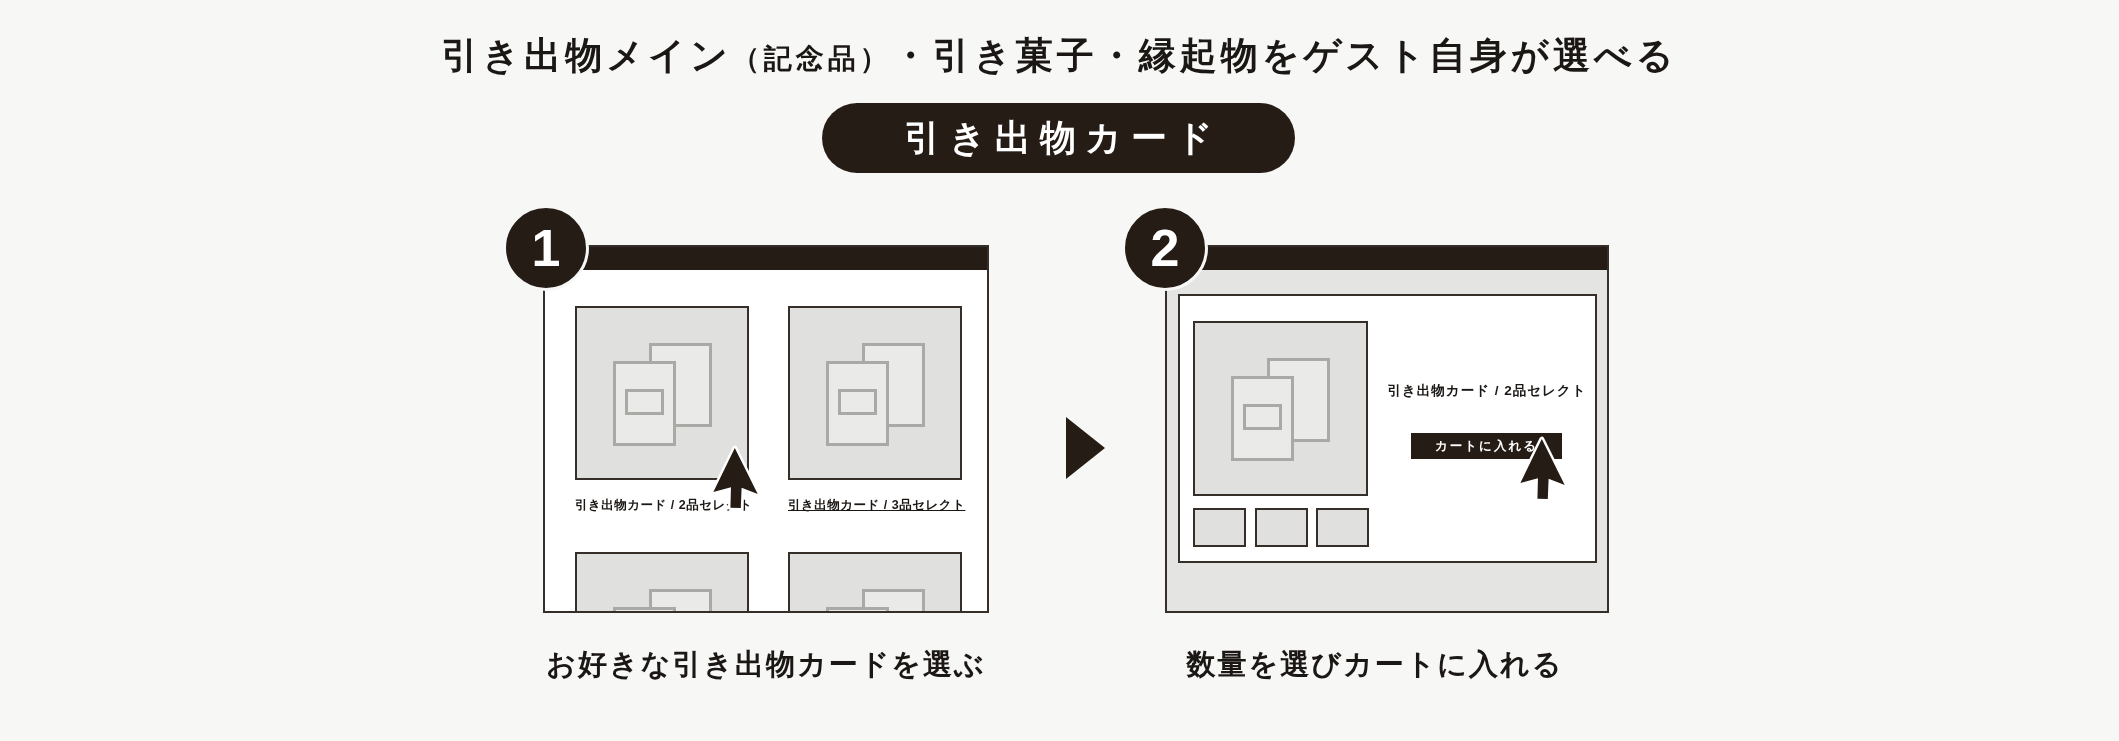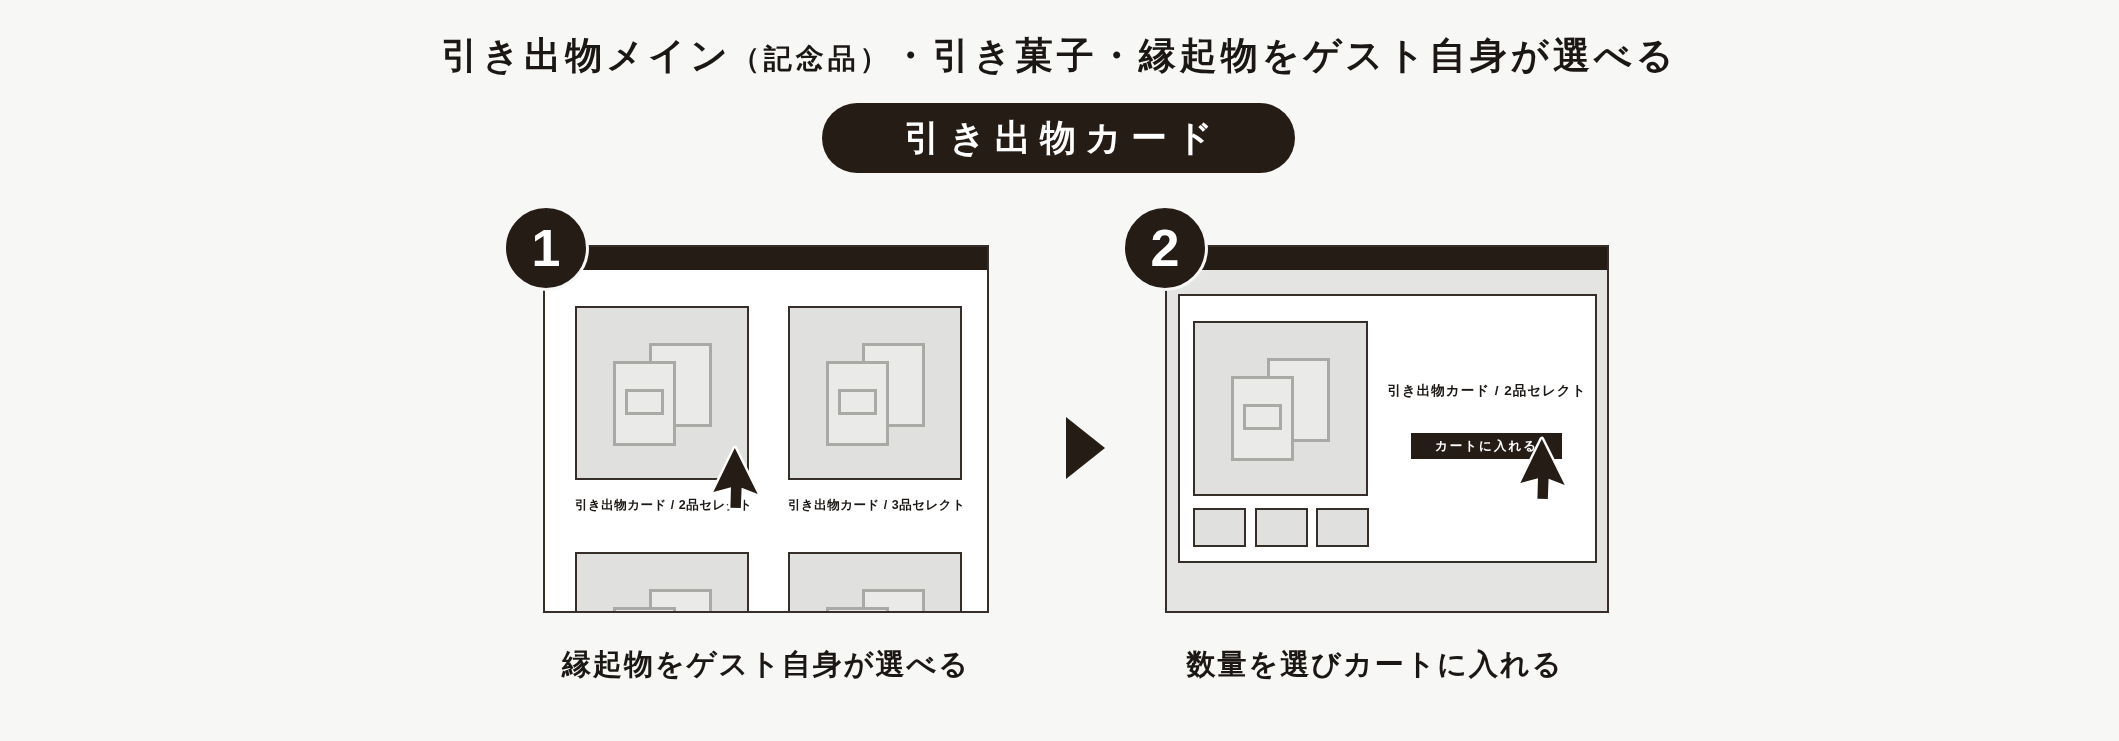--- a/index.html
+++ b/index.html
@@ -66,21 +66,21 @@
   .cards-icon div{position:absolute; box-sizing:border-box;
     background:var(--icon-fill,#eaeae8); border:3px solid var(--icon-border,#a9a9a5);}
   .ic-back{left:72px; top:35px; width:63px; height:84px;}
   .ic-front{left:36px; top:53px; width:63px; height:85px;}
   .ic-inner{left:48px; top:81px; width:39px; height:26px;}
 
   .plabel{
     position:absolute; top:251px; width:210px; text-align:left;
     font-size:12.5px; font-weight:700; letter-spacing:0.5px; line-height:14px;
   }
-  .lA{left:30px;} .lB{left:243px;}
+  .lA{left:30px;} .lB{left:243px;text-decoration:underline;}
 
   
   .caption{
     top:646px; text-align:center;
     font-size:29px; font-weight:700; letter-spacing:2px; line-height:37px;
   }
   .cap1{left:543px; width:446px;}
   .cap2{left:1153px; width:444px;}
 
   
@@ -178,21 +178,21 @@
       </div>
     </div>
 
     <div class="cursor cursor1">
       <svg width="46" height="62" viewBox="0 0 28 38">
         <path d="M2,2 V32 L10.4,24.6 L15.6,36 L21.4,33.4 L16.4,22 L27,21.2 Z" fill="#261c16" stroke="#ffffff" stroke-width="3" stroke-linejoin="round" paint-order="stroke"></path>
       </svg>
     </div>
   </div>
 
-  <div class="abs caption cap1">縁起物をゲスト自身が選べる</div>
+  <div class="abs caption cap1">お好きな引き出物カードを選ぶ</div>
 
   <div class="abs tri"></div>
 
   <div class="abs badge b2">
     <span>2</span>
   </div>
 
   <div class="abs window w2">
     <div class="titlebar"></div>
 

